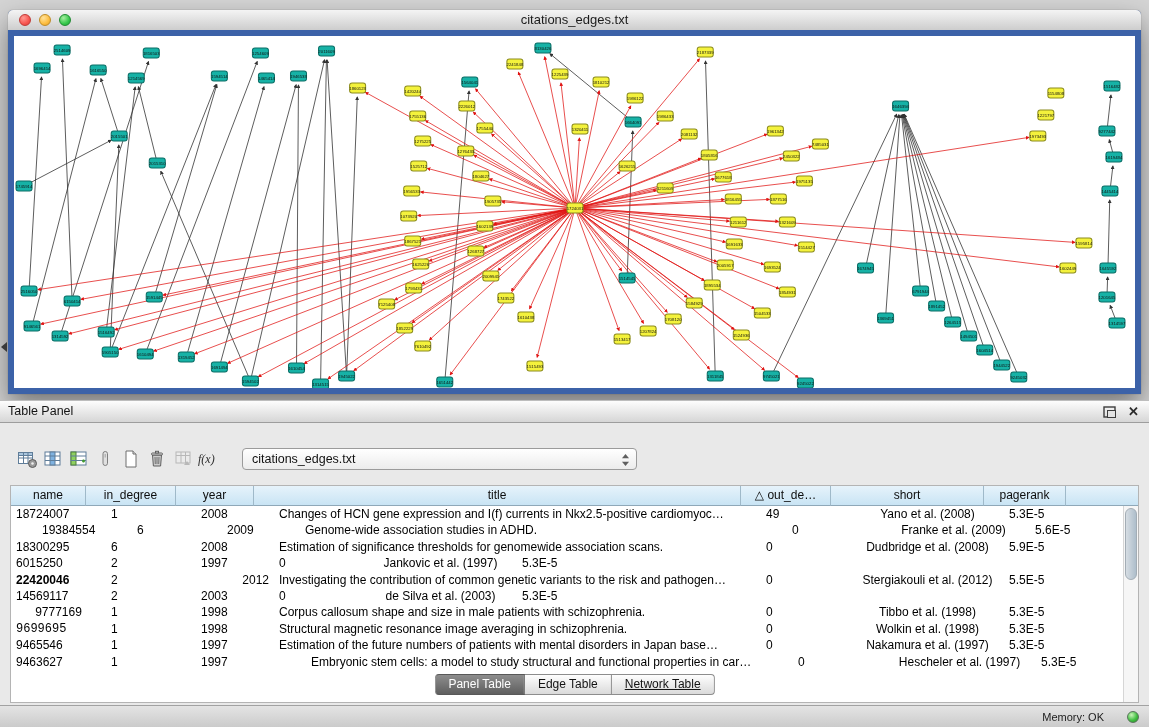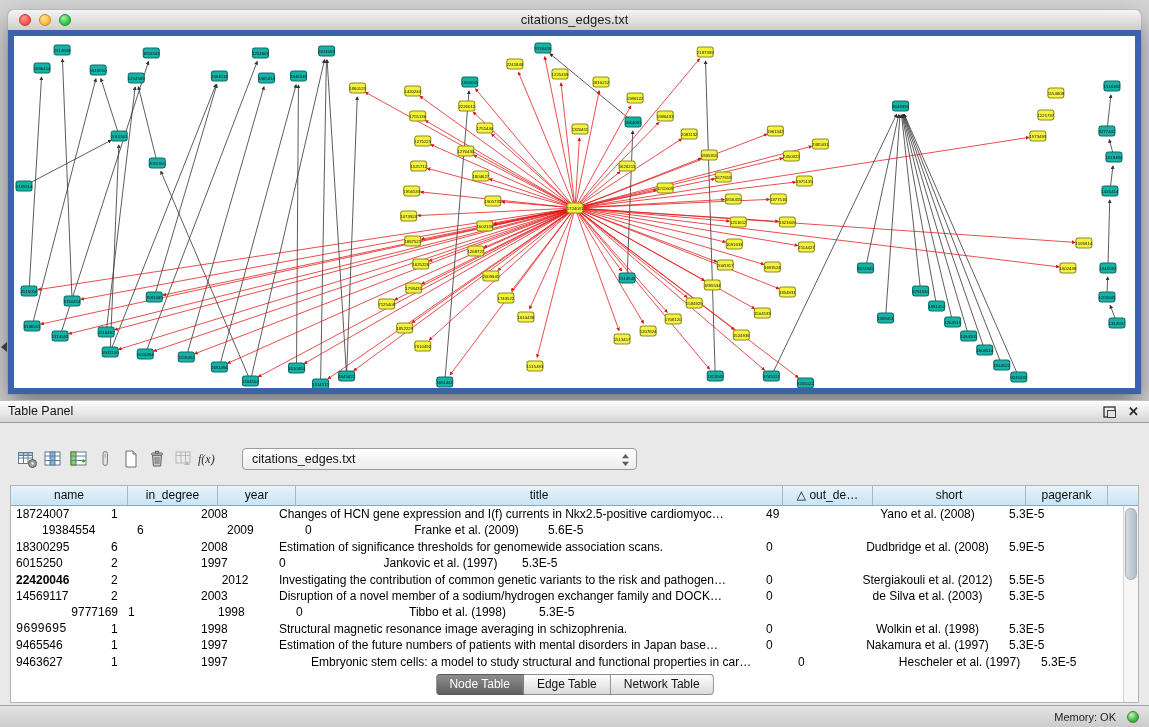--- a/index.html
+++ b/index.html
@@ -89,28 +89,28 @@
     background:linear-gradient(90deg,#d6dde3,#aebecb);border:1px solid #a3adb5;box-sizing:border-box;
   }
   
   .tabbar{position:absolute;top:251px;left:50%;transform:translateX(-50%);display:flex;z-index:6;}
   .tab{
     height:19px;line-height:19px;padding:0 13px;font-size:12px;color:#131313;
     background:linear-gradient(#fefefe,#dadada);
     border:1px solid #8d8d8d;border-left:none;cursor:default;white-space:nowrap;
   }
   .tab:first-child{border-left:1px solid #8d8d8d;border-radius:4px 0 0 4px;}
-  .tab:last-child{border-radius:0 4px 4px 0;}
+  .tab:last-child{border-radius:0 4px 4px 0;text-decoration:underline;}
   .tab-sel{background:linear-gradient(#8d8d8d,#5f5f5f);color:#fff;border-color:#585858;}
   
   .statusbar{
     position:absolute;top:705px;left:0;width:1149px;height:22px;
     background:linear-gradient(#e4e4e4,#cbcbcb);border-top:1px solid #a2a2a2;box-sizing:border-box;
   }
-  .statusbar .right{position:absolute;right:10px;top:0;height:22px;display:flex;align-items:center;gap:11px;}
+  .statusbar .right{position:absolute;right:10px;top:0;height:22px;display:flex;align-items:center;gap:23px;}
   .mem-label{font-size:11px;color:#222;}
   .mem-dot{
     width:12px;height:12px;border-radius:50%;
     background:radial-gradient(circle at 35% 30%, #c9f5b9,#44c044 55%,#1f8f1f);
     border:1px solid #58745a;box-sizing:border-box;
   }
 </style>
 </head>
 <body>
 
@@ -802,21 +802,21 @@
         <svg width="9" height="14" viewBox="0 0 9 14">
           <path d="M4.5 1 L8 5.3 L1 5.3 z" fill="#5e5e5e"></path>
           <path d="M4.5 13 L1 8.7 L8 8.7 z" fill="#5e5e5e"></path>
         </svg>
       </span>
     </div>
   </div>
 
   <div class="table-wrap">
     <div class="thead" id="tbl-head">
-        <div class="th" style="width: 117px;">name</div>
+        <div class="th" style="width: 75px;">name</div>
         <div class="th" style="width: 90px;">in_degree</div>
         <div class="th" style="width: 78px;">year</div>
         <div class="th" style="width: 487px;">title</div>
         <div class="th" style="width: 90px;">△ out_de…</div>
         <div class="th" style="width: 153px;">short</div>
         <div class="th" style="width: 82px;">pagerank</div>
         <div class="th th-fill"></div>
       </div>
     <div class="tbody" id="tbl-body">
         <div class="tr">
@@ -825,20 +825,21 @@
           <div class="td" style="width: 78px; text-align: left;">2008</div>
           <div class="td" style="width: 487px; text-align: left;">Changes of HCN gene expression and I(f) currents in Nkx2.5-positive cardiomyoc…</div>
           <div class="td" style="width: 90px; text-align: left;">49</div>
           <div class="td" style="width: 153px; text-align: center;">Yano et al. (2008)</div>
           <div class="td" style="width: 82px; text-align: left;">5.3E-5</div>
         </div>
         <div class="tr">
           <div class="td" style="width: 95px; text-align: left; margin-left: 26px;">19384554</div>
           <div class="td" style="width: 90px; text-align: left;">6</div>
           <div class="td" style="width: 78px; text-align: left;">2009</div>
+          <div class="td" style="width: 487px; text-align: left;">Genome-wide association studies in ADHD.</div>
           <div class="td" style="width: 90px; text-align: left;">0</div>
           <div class="td" style="width: 153px; text-align: center;">Franke et al. (2009)</div>
           <div class="td" style="width: 82px; text-align: left;">5.6E-5</div>
         </div>
         <div class="tr">
           <div class="td" style="width: 95px; text-align: left;">18300295</div>
           <div class="td" style="width: 90px; text-align: left;">6</div>
           <div class="td" style="width: 78px; text-align: left;">2008</div>
           <div class="td" style="width: 487px; text-align: left;">Estimation of significance thresholds for genomewide association scans.</div>
           <div class="td" style="width: 90px; text-align: left;">0</div>
@@ -849,39 +850,39 @@
           <div class="td" style="width: 95px; text-align: left;">6015250</div>
           <div class="td" style="width: 90px; text-align: left;">2</div>
           <div class="td" style="width: 78px; text-align: left;">1997</div>
           <div class="td" style="width: 90px; text-align: left;">0</div>
           <div class="td" style="width: 153px; text-align: center;">Jankovic et al. (1997)</div>
           <div class="td" style="width: 82px; text-align: left;">5.3E-5</div>
         </div>
         <div class="tr">
           <div class="td" style="width: 95px; text-align: left; font-weight: bold;">22420046</div>
           <div class="td" style="width: 90px; text-align: left;">2</div>
-          <div class="td" style="width: 78px; text-align: center;">2012</div>
+          <div class="td" style="width: 78px; text-align: right;">2012</div>
           <div class="td" style="width: 487px; text-align: left;">Investigating the contribution of common genetic variants to the risk and pathogen…</div>
           <div class="td" style="width: 90px; text-align: left;">0</div>
           <div class="td" style="width: 153px; text-align: center;">Stergiakouli et al. (2012)</div>
           <div class="td" style="width: 82px; text-align: left;">5.5E-5</div>
         </div>
         <div class="tr">
           <div class="td" style="width: 95px; text-align: left;">14569117</div>
           <div class="td" style="width: 90px; text-align: left;">2</div>
           <div class="td" style="width: 78px; text-align: left;">2003</div>
-          <div class="td" style="width: 487px; text-align: left;">Disruption of a novel member of a sodium/hydrogen exchanger family and DOCK…</div>
           <div class="td" style="width: 90px; text-align: left;">0</div>
           <div class="td" style="width: 153px; text-align: center;">de Silva et al. (2003)</div>
           <div class="td" style="width: 82px; text-align: left;">5.3E-5</div>
         </div>
         <div class="tr">
-          <div class="td" style="width: 95px; text-align: right; margin-left: 17px;">9777169</div>
+          <div class="td" style="width: 95px; text-align: center;">9777169</div>
           <div class="td" style="width: 90px; text-align: left;">1</div>
           <div class="td" style="width: 78px; text-align: left;">1998</div>
+          <div class="td" style="width: 487px; text-align: left;">Corpus callosum shape and size in male patients with schizophrenia.</div>
           <div class="td" style="width: 90px; text-align: left;">0</div>
           <div class="td" style="width: 153px; text-align: center;">Tibbo et al. (1998)</div>
           <div class="td" style="width: 82px; text-align: left;">5.3E-5</div>
         </div>
         <div class="tr">
           <div class="td" style="width: 95px; text-align: left; font-family: Liberation Mono, monospace;">9699695</div>
           <div class="td" style="width: 90px; text-align: left;">1</div>
           <div class="td" style="width: 78px; text-align: left;">1998</div>
           <div class="td" style="width: 487px; text-align: left;">Structural magnetic resonance image averaging in schizophrenia.</div>
           <div class="td" style="width: 90px; text-align: left;">0</div>
@@ -906,21 +907,21 @@
           <div class="td" style="width: 153px; text-align: center;">Hescheler et al. (1997)</div>
           <div class="td" style="width: 82px; text-align: left;">5.3E-5</div>
         </div>
       </div>
     <div class="vscroll">
       <div class="vthumb"></div>
     </div>
   </div>
 
   <div class="tabbar" id="tabbar">
-      <div class="tab tab-sel">Node Table</div>
+      <div class="tab tab-sel">Panel Table</div>
       <div class="tab">Edge Table</div>
       <div class="tab">Network Table</div>
     </div>
 </div>
 
 <div class="statusbar">
   <span class="right">
     <span class="mem-label">Memory: OK</span>
     <span class="mem-dot"></span>
   </span>

